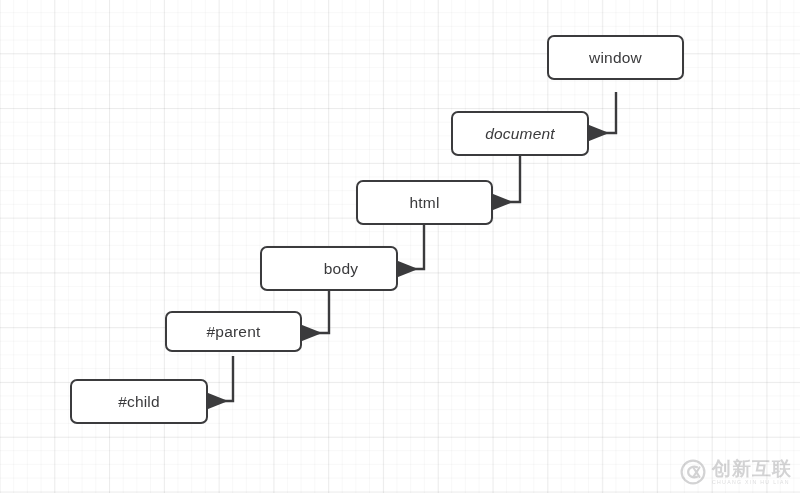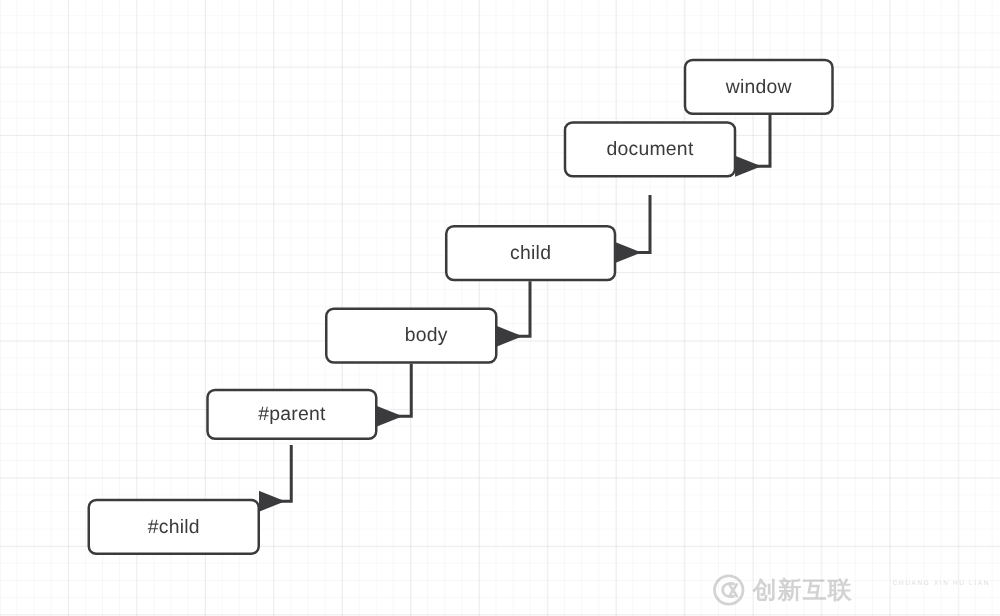--- a/index.html
+++ b/index.html
@@ -63,24 +63,23 @@
     opacity: 0.30;
     user-select: none;
   }
   #watermark .wm-mark {
     width: 26px;
     height: 26px;
     flex: 0 0 26px;
   }
   #watermark .wm-textwrap {
     display: flex;
-    flex-direction: row;
+    flex-direction: column;
     justify-content: flex-start;
     line-height: 1;
-    gap: 32px;
   }
   #watermark .wm-cn {
     font-size: 19px;
     font-weight: bold;
     color: #6f6f72;
     letter-spacing: 1px;
   }
   #watermark .wm-en {
     font-size: 5.2px;
     color: #8d8d91;
@@ -102,36 +101,36 @@
     <g id="edge-paths" fill="none" stroke="#3b3b3d" stroke-width="2.4" stroke-linecap="butt" stroke-linejoin="miter">
         <path d="M 616 92 L 616 133 L 589 133" marker-end="url(#arrowhead)"></path>
         <path d="M 520 156 L 520 202 L 493 202" marker-end="url(#arrowhead)"></path>
         <path d="M 424 225 L 424 269 L 398 269" marker-end="url(#arrowhead)"></path>
         <path d="M 329 291 L 329 333 L 302 333" marker-end="url(#arrowhead)"></path>
         <path d="M 233 356 L 233 401 L 208 401" marker-end="url(#arrowhead)"></path>
       </g>
   </svg>
 
   <div id="nodes">
-      <div class="node" style="left: 547px; top: 47px; width: 120px; height: 45px; align-items: center;">
+      <div class="node" style="left: 547px; top: 35px; width: 137px; height: 45px; align-items: center;">
         <span class="node-label">window</span>
       </div>
-      <div class="node" style="left: 451px; top: 97px; width: 138px; height: 45px;">
+      <div class="node" style="left: 451px; top: 111px; width: 138px; height: 45px; font-style: italic;">
         <span class="node-label">document</span>
       </div>
       <div class="node" style="left: 356px; top: 180px; width: 137px; height: 45px;">
-        <span class="node-label">child</span>
+        <span class="node-label">html</span>
       </div>
       <div class="node" style="left: 260px; top: 246px; width: 138px; height: 45px; padding-left: 24px;">
         <span class="node-label">body</span>
       </div>
       <div class="node" style="left: 165px; top: 311px; width: 137px; height: 41px;">
         <span class="node-label">#parent</span>
       </div>
-      <div class="node" style="left: 70px; top: 379px; width: 138px; height: 45px; margin-top: 20px;">
+      <div class="node" style="left: 70px; top: 379px; width: 138px; height: 45px;">
         <span class="node-label">#child</span>
       </div>
     </div>
 
   <div id="watermark">
     <svg class="wm-mark" viewBox="0 0 40 40" xmlns="http://www.w3.org/2000/svg">
       <circle cx="20" cy="20" r="17.5" fill="none" stroke="#6f6f72" stroke-width="3.4"></circle>
       <path d="M26 12.5 C20 10.5 12.5 13.5 12.5 20 C12.5 26.5 20 29.5 26 27.5" fill="none" stroke="#6f6f72" stroke-width="3.4" stroke-linecap="round"></path>
       <path d="M20.5 13 L30 27.5 M30 13 L20.5 27.5" fill="none" stroke="#6f6f72" stroke-width="3.2" stroke-linecap="round"></path>
     </svg>

